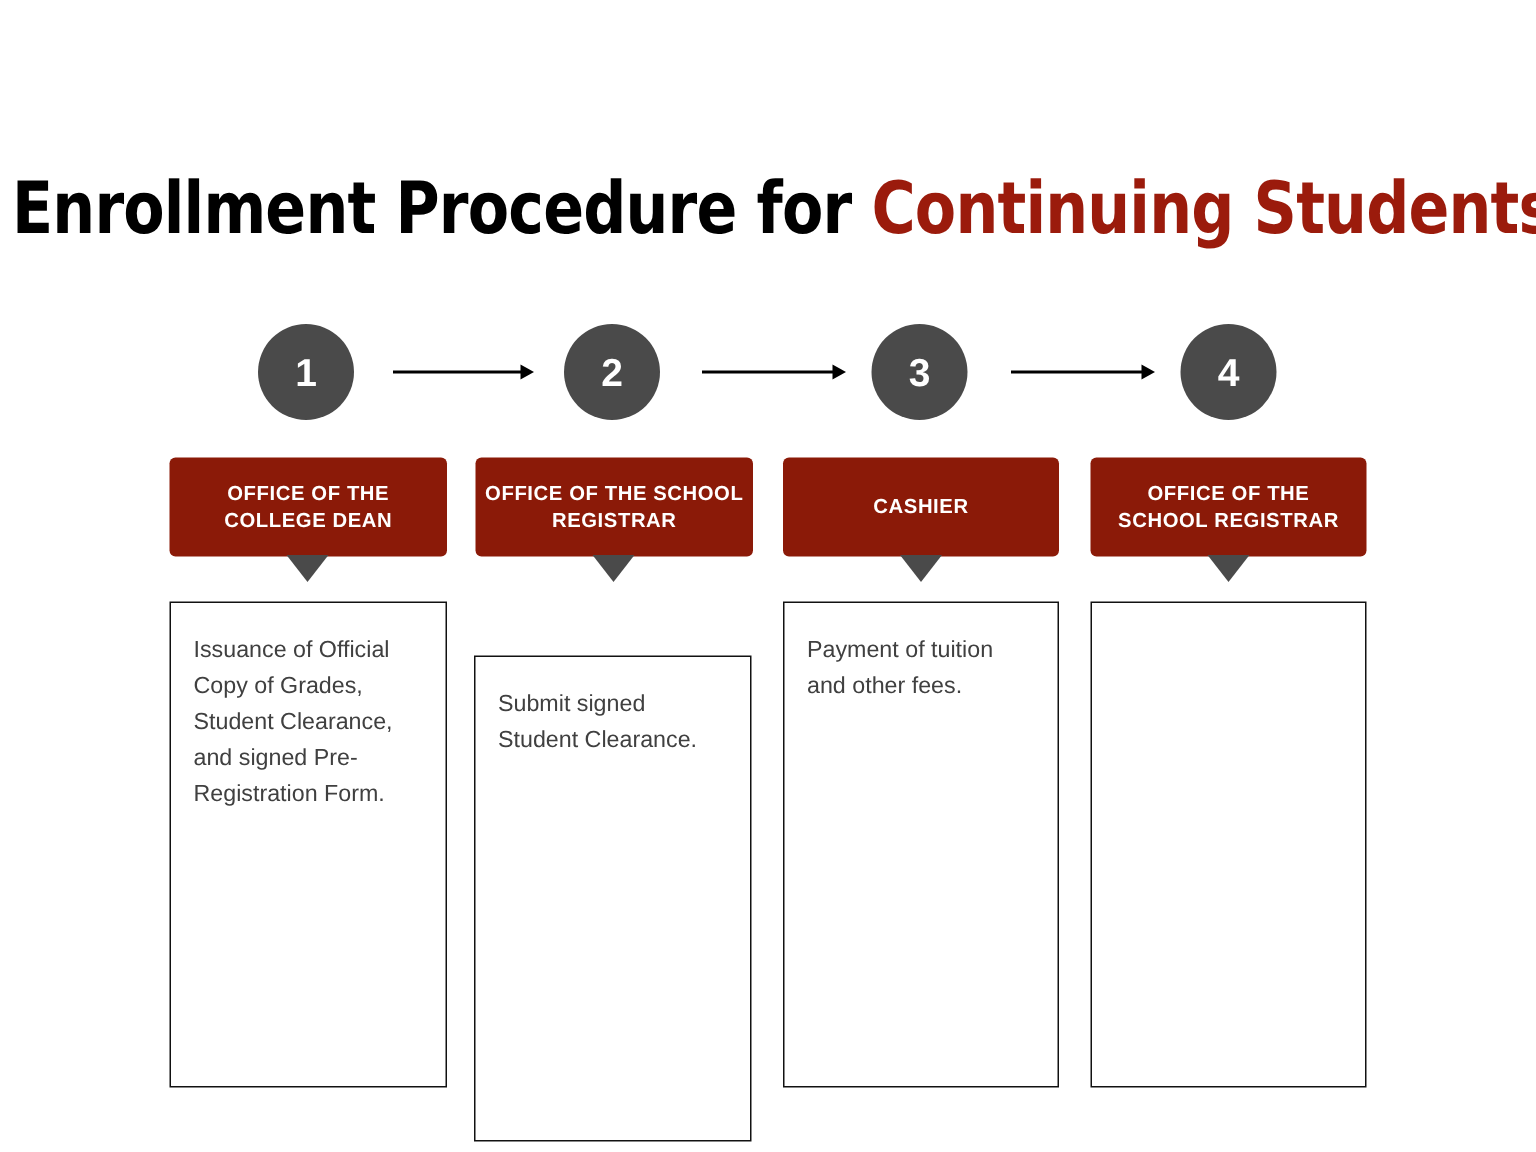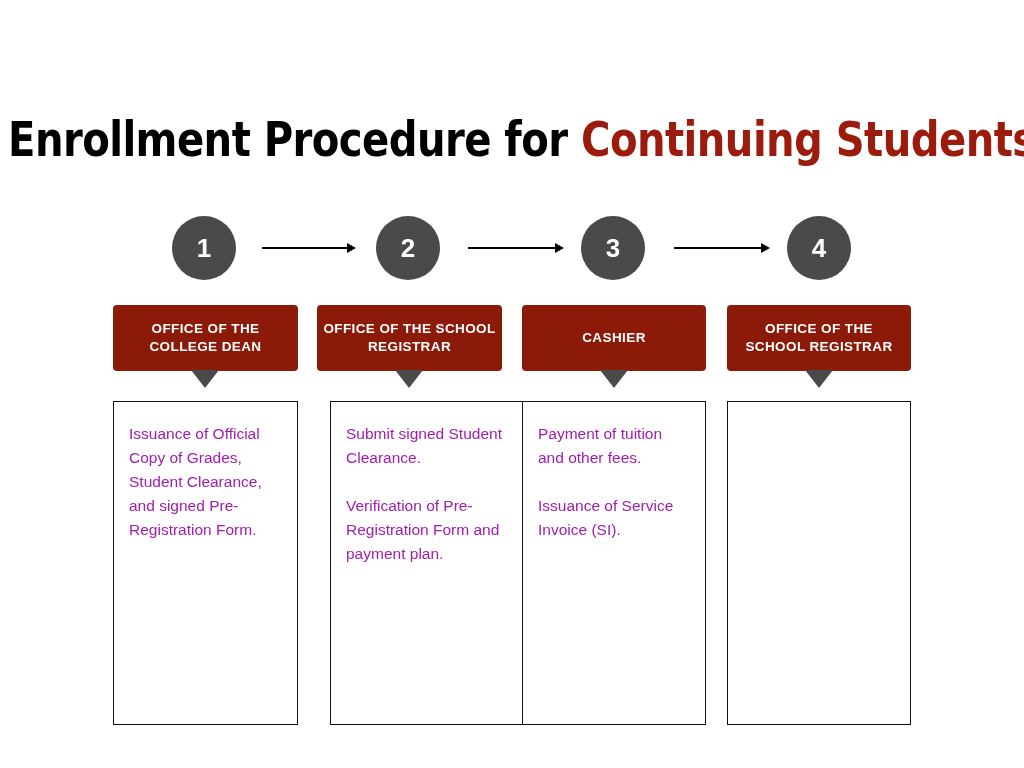--- a/index.html
+++ b/index.html
@@ -114,21 +114,21 @@
   .detail-box {
     position: absolute;
     top: 401px;
     height: 324px;
     background: #ffffff;
     border: 1.6px solid #111111;
     box-sizing: border-box;
     padding: 20px 14px 10px 15px;
     font-size: 15.5px;
     line-height: 24px;
-    color: #a21caf;
+    color: #404040;
   }
   .detail-box p {
     margin: 0 0 24px 0;
   }
   .detail-box p:last-child {
     margin-bottom: 0;
   }
 </style>
 </head>
 <body>
@@ -158,39 +158,37 @@
     <span>2</span>
   </div>
   <div class="arrow" style="left:468px; width:96px;">
     <div class="shaft" style="width:88px;"></div>
     <div class="head" style="left:87px;"></div>
   </div>
   <div class="banner" style="left:317px; width:185px;">
     <span>OFFICE OF THE SCHOOL REGISTRAR</span>
   </div>
   <div class="pointer" style="left:395px;"></div>
-  <div class="detail-box" style="left:330px; width:207px;">
+  <div class="detail-box" style="left:316px; width:185px;margin-top:36px;">
     <p>Submit signed Student Clearance.</p>
-    <p>Verification of Pre-Registration Form and payment plan.</p>
   </div>
 
   <div class="circle" style="left:581px;">
     <span>3</span>
   </div>
   <div class="arrow" style="left:674px; width:96px;">
     <div class="shaft" style="width:88px;"></div>
     <div class="head" style="left:87px;"></div>
   </div>
   <div class="banner" style="left:522px; width:184px;text-align:center;">
     <span>CASHIER</span>
   </div>
   <div class="pointer" style="left:600px;"></div>
   <div class="detail-box" style="left:522px; width:184px;">
     <p>Payment of tuition and other fees.</p>
-    <p>Issuance of Service Invoice (SI).</p>
   </div>
 
   <div class="circle" style="left:787px;">
     <span>4</span>
   </div>
   <div class="banner" style="left:727px; width:184px;">
     <span>OFFICE OF THE SCHOOL REGISTRAR</span>
   </div>
   <div class="pointer" style="left:805px;"></div>
   <div class="detail-box" style="left:727px; width:184px;">

